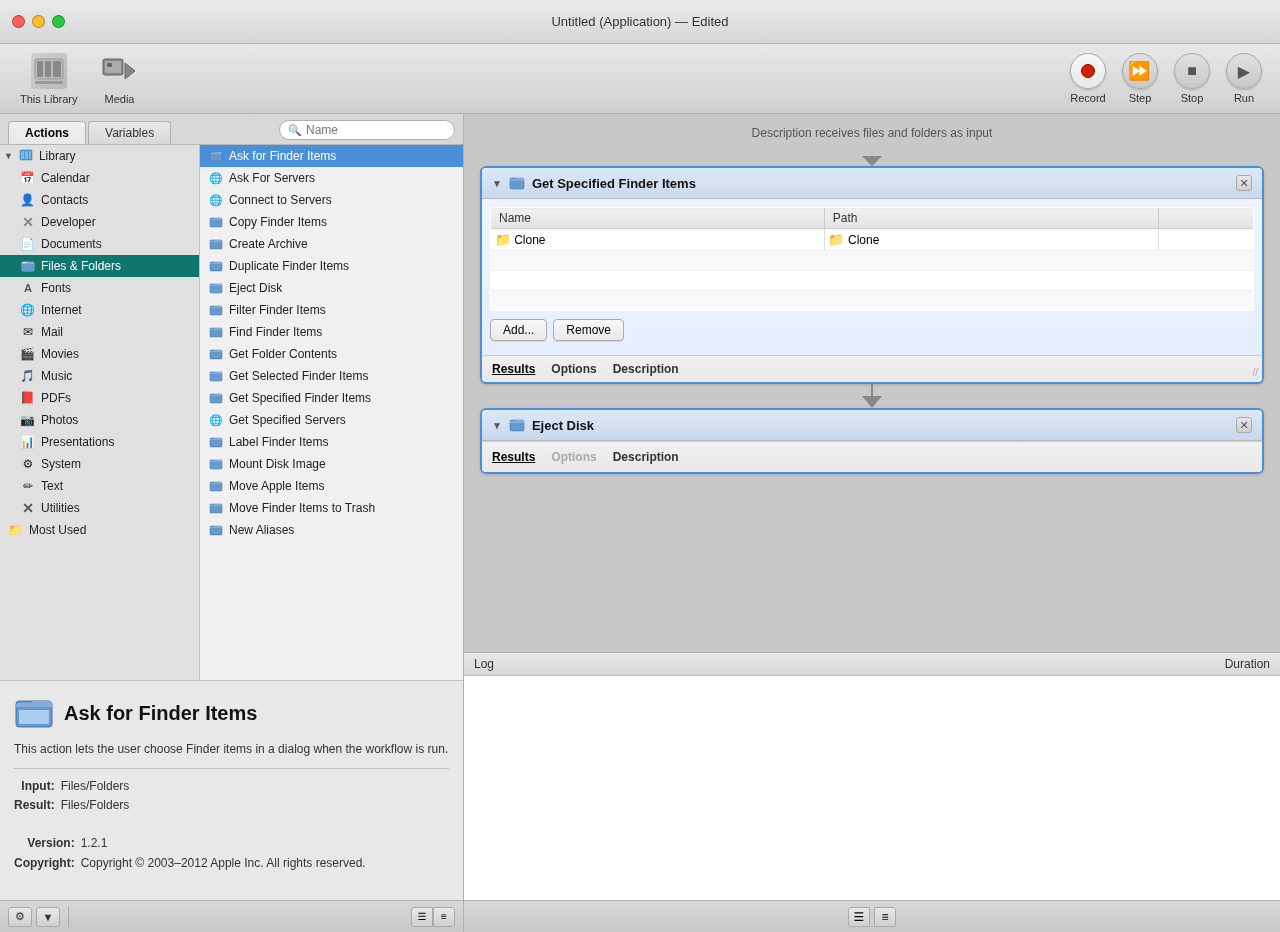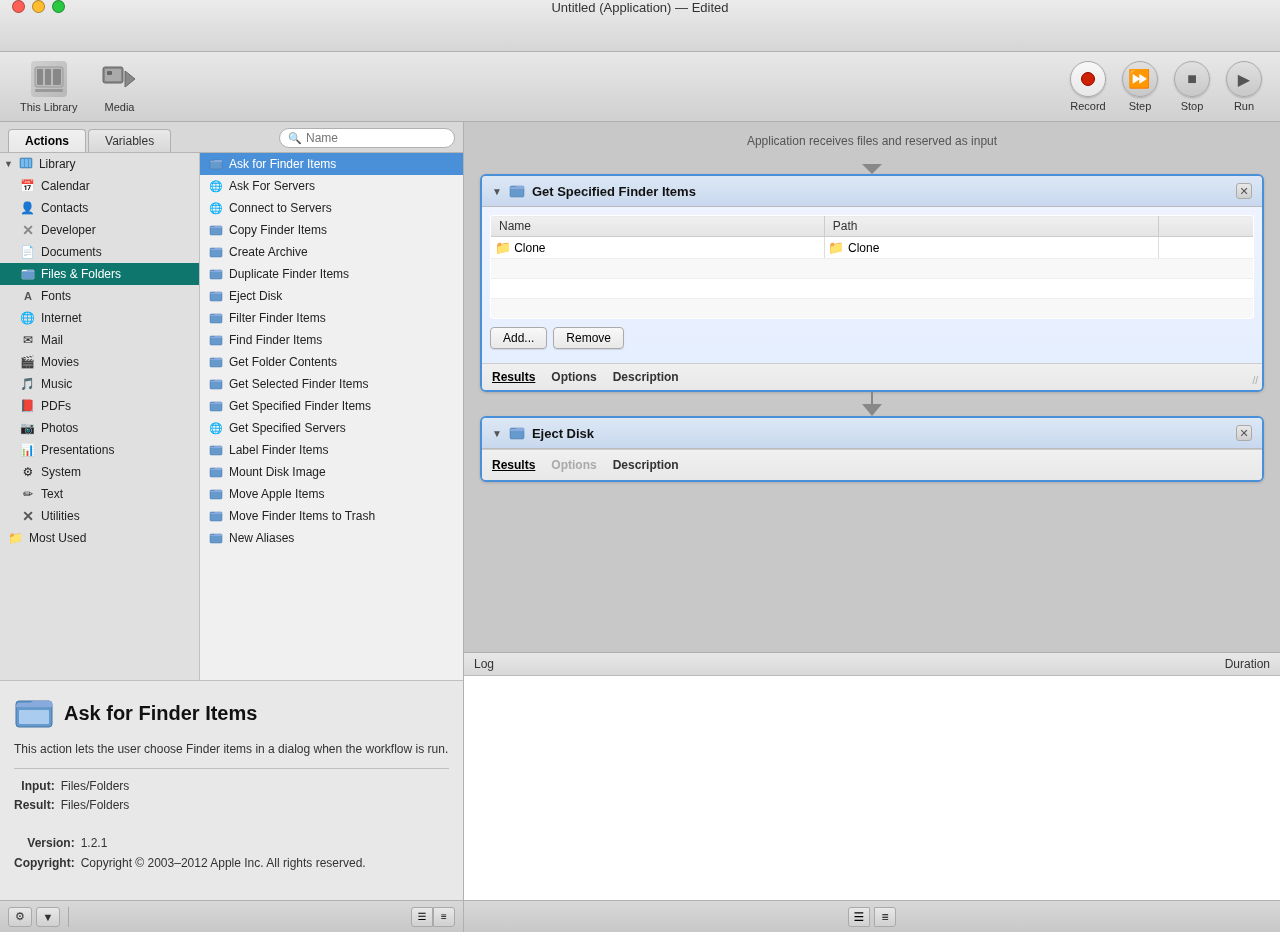--- a/index.html
+++ b/index.html
@@ -10,22 +10,23 @@
       width: 1280px;
       height: 932px;
       overflow: hidden;
       display: flex;
       flex-direction: column;
     }
 
     
     .title-bar {
       background: linear-gradient(to bottom, #ebebeb, #d6d6d6);
-      height: 52px;
-      display: flex;
+      height: 44px;
+      display: flex;
+      align-items: center;
       justify-content: center;
       position: relative;
       border-bottom: 1px solid #b0b0b0;
       flex-shrink: 0;
     }
     .window-controls {
       position: absolute;
       left: 12px;
       display: flex;
       gap: 7px;
@@ -885,21 +886,21 @@
       <div style="display: flex; margin-left: auto;">
         <div class="view-btn">☰</div>
         <div class="view-btn">≡</div>
       </div>
     </div>
   </div>
 
   <div class="right-panel">
 
     <div class="workflow-area">
-      <div class="top-label">Application receives files and reserved as input</div>
+      <div class="top-label">Description receives files and folders as input</div>
 
       <div style="display: flex; justify-content: center; height: 18px; position: relative;">
         <svg width="40" height="18" viewBox="0 0 40 18">
           <path d="M20,0 L20,8 L10,8 L20,18 L30,8 L20,8" fill="#888" stroke="none"></path>
         </svg>
       </div>
 
       <div class="action-card highlighted" style="position: relative;">
         <div class="card-header" style="background: linear-gradient(to bottom, #dde8f5, #c8d8ee);">
           <span class="card-toggle">▼</span>

